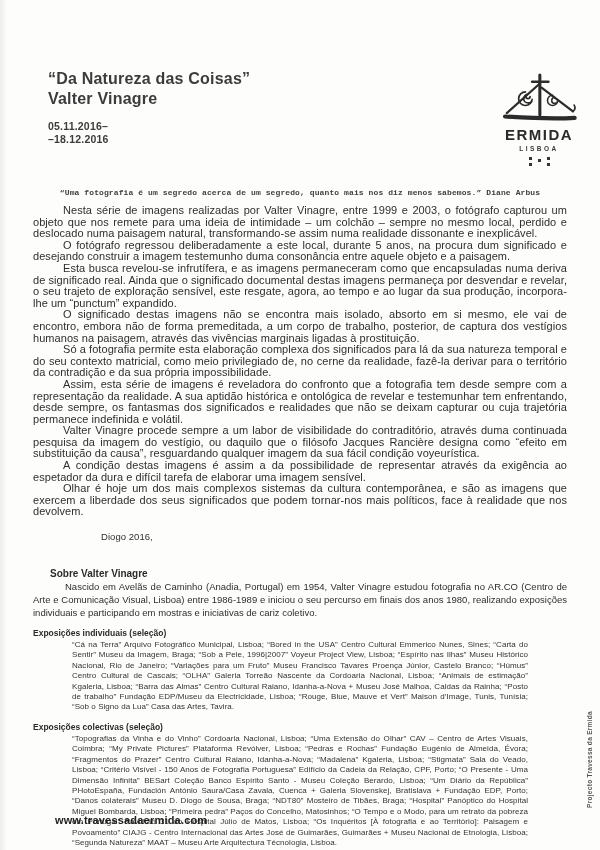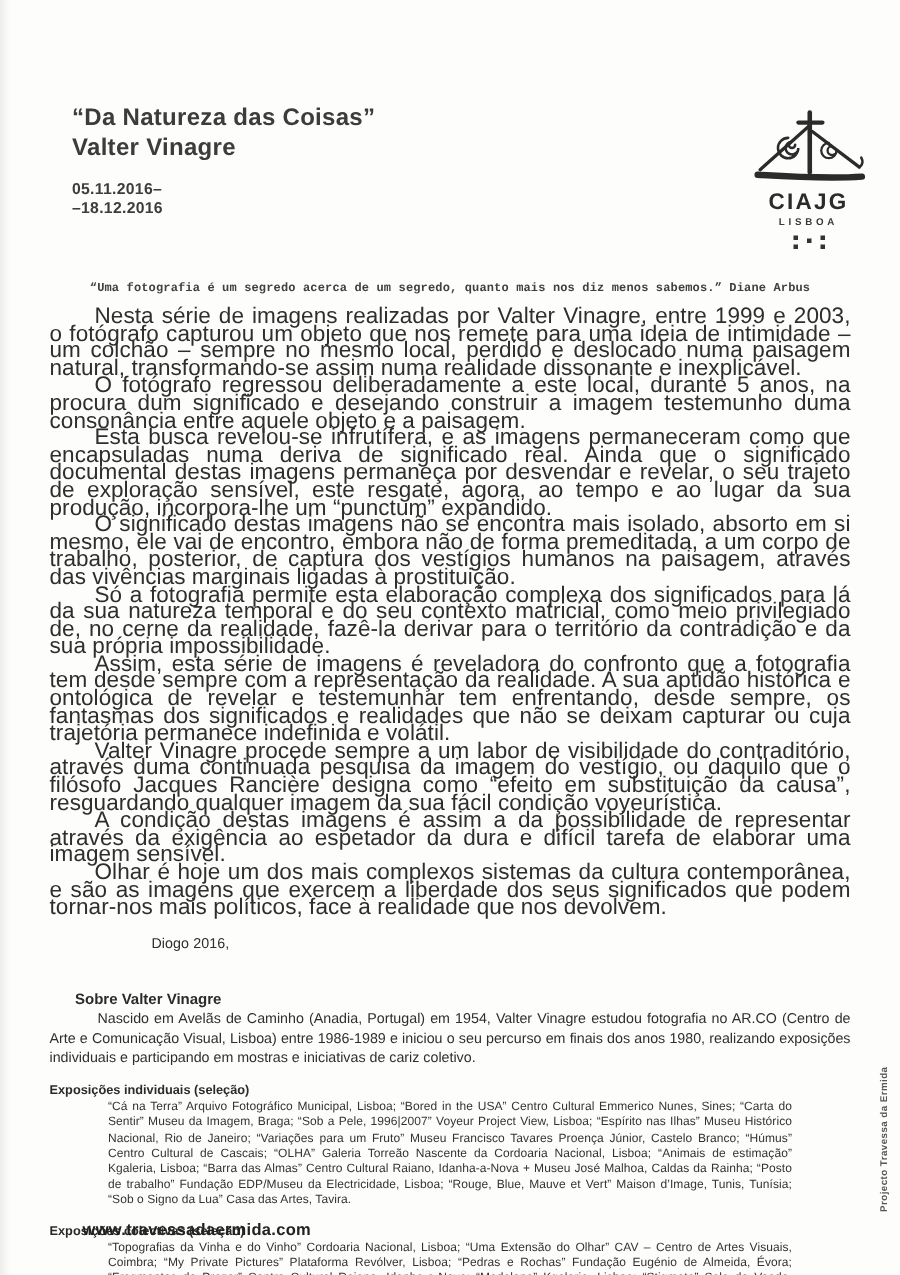--- a/index.html
+++ b/index.html
@@ -30,21 +30,21 @@
   .logo-dots .d1{left:1px;top:1px;}
   .logo-dots .d2{left:1px;top:7px;}
   .logo-dots .d3{left:10px;top:3px;}
   .logo-dots .d4{left:19px;top:1px;}
   .logo-dots .d5{left:19px;top:7px;}
   
   .epigraph{margin-top:20px;text-align:center;font-size:8px;font-weight:600;color:#404040;letter-spacing:.1px;font-family:Liberation Mono, monospace;}
   
   .essay{margin-top:8px;}
   .essay p{
-    margin:0;font-size:15px;line-height:11.6px;font-weight:500;
+    margin:0;font-size:11px;line-height:11.6px;font-weight:500;
     text-align:justify;text-indent:30px;color:#2e2e2e;letter-spacing:.05px;
   }
   .sig{margin-top:12px;}
   .sig p{margin:0;font-size:9.5px;line-height:13px;font-weight:500;margin-left:38px;color:#2e2e2e;}
   
   .bio{margin-top:24px;}
   .bio-heading{font-size:10px;font-weight:bold;color:#2b2b2b;margin-left:17px;line-height:13px;}
   .bio p{margin:0;font-size:9.5px;line-height:13px;font-weight:500;text-align:justify;text-indent:32px;color:#2e2e2e;}
   
   .section{margin-top:9px;}
@@ -82,21 +82,21 @@
           <path d="M6 55 C 30 56.5 66 58 88 56.5" stroke-width="5"></path>
           <path d="M8 51 L 46 17" stroke-width="2.6"></path>
           <path d="M49 21 L 86 49" stroke-width="2.6"></path>
           <path d="M86 49 q 4 -3 1.5 -7.5" stroke-width="2"></path>
           <path d="M47 6 L 47 53" stroke-width="3.6"></path>
           <path d="M38 14 L 57 14" stroke-width="3.2"></path>
           <path d="M30 26 a 8 8 0 1 0 8 8 a 5 5 0 1 1 -5 -5 a 2.5 2.5 0 1 0 2.5 2.5" stroke-width="2"></path>
           <path d="M62 30 a 6 6 0 1 0 6 6 a 3.5 3.5 0 1 1 -3.5 -3.5" stroke-width="1.8"></path>
         </svg>
       </span>
-      <div class="logo-name">CIAJG</div>
+      <div class="logo-name">ERMIDA</div>
       <div class="logo-city">LISBOA</div>
       <div class="logo-dots">
         <span class="dot d1"></span>
           <span class="dot d2"></span>
           <span class="dot d3"></span>
           <span class="dot d4"></span>
           <span class="dot d5"></span>
       </div>
     </div>
   </div>

